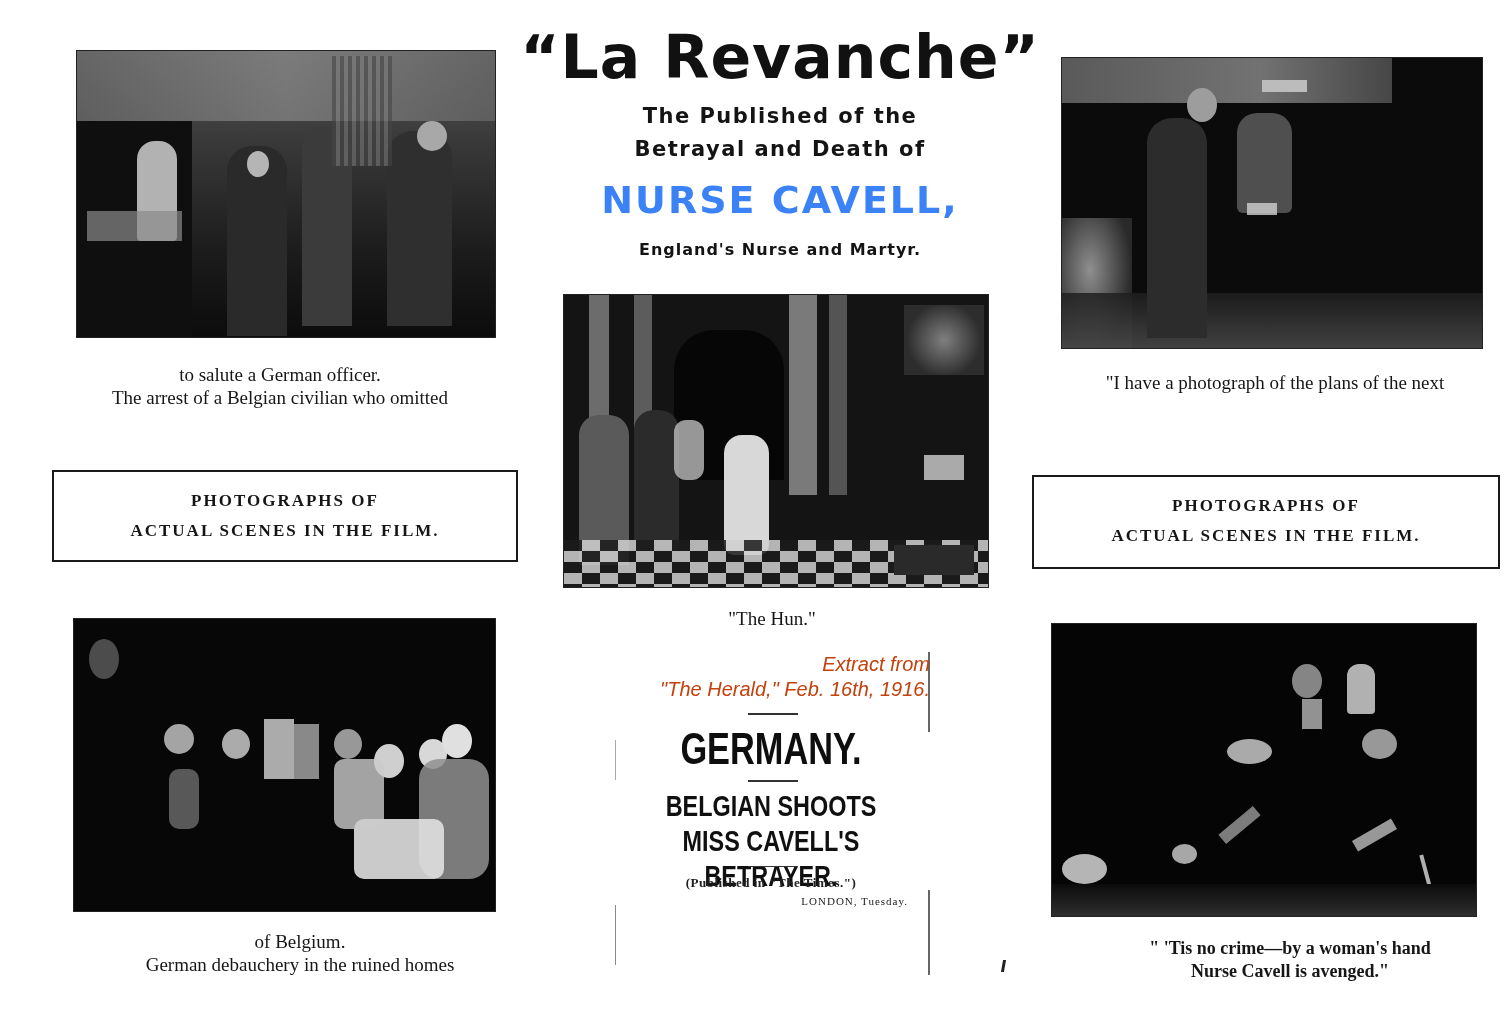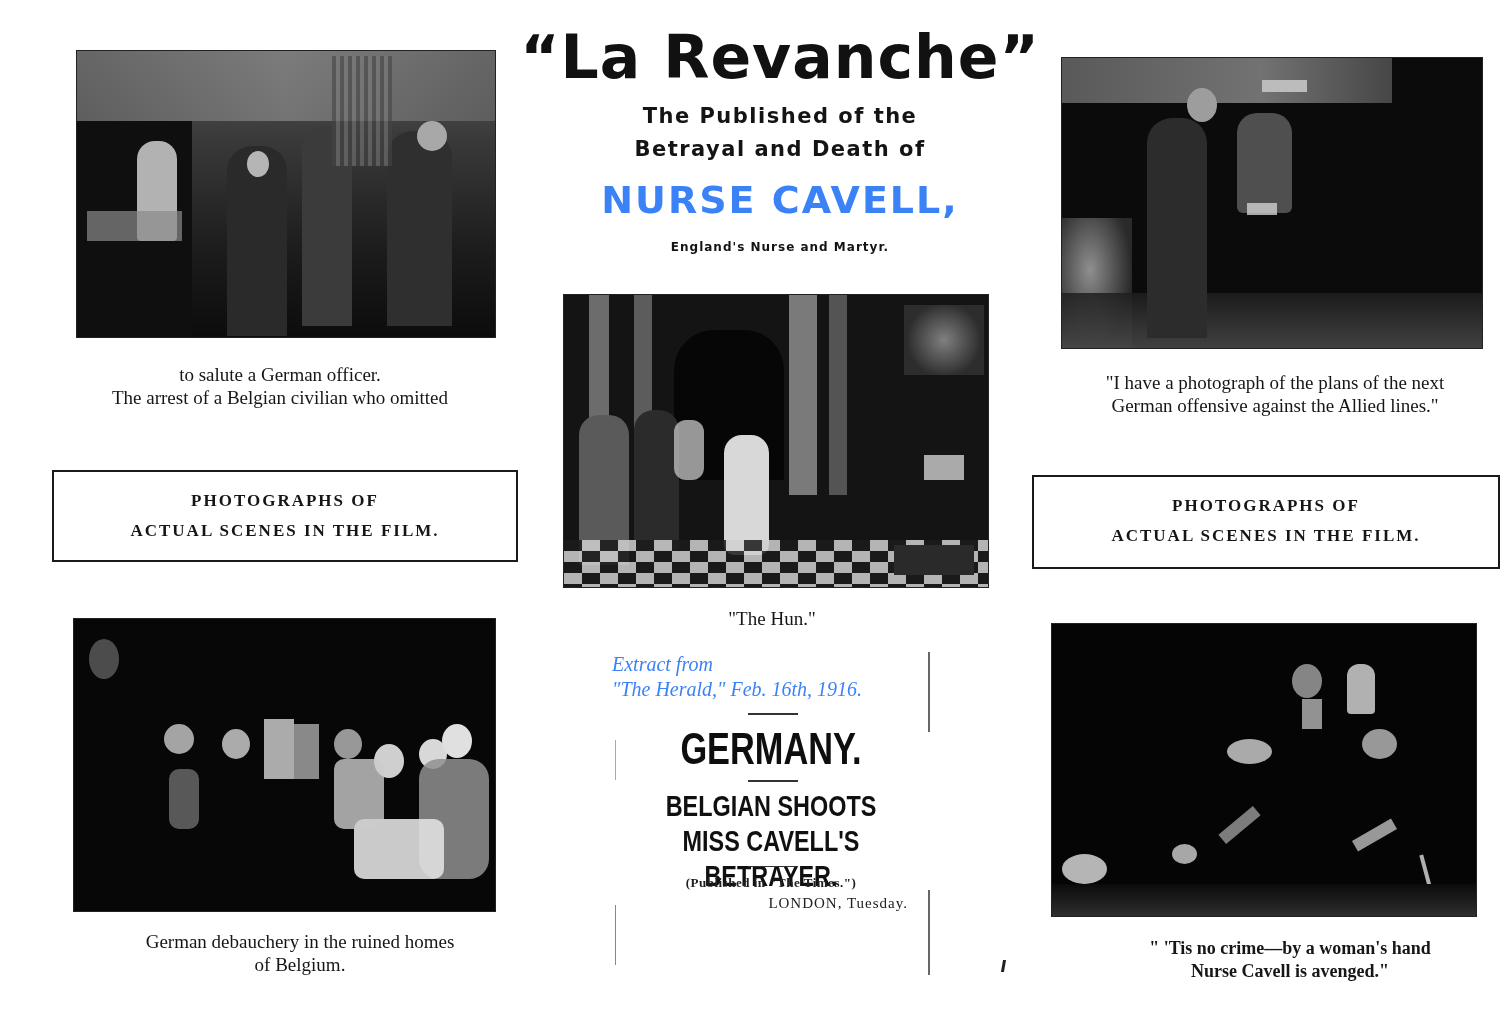--- a/index.html
+++ b/index.html
@@ -83,42 +83,42 @@
       font-size: 38px;
       letter-spacing: 2px;
       color: #3b82f6;
     }
     .martyr {
       position: absolute;
       left: 540px; top: 240px; width: 480px;
       text-align: center;
       font-family: "DejaVu Sans", sans-serif;
       font-weight: bold;
-      font-size: 12px;
+      font-size: 16px;
       letter-spacing: 1px;
       color: #141414;
     }
 
     
     .extract {
       position: absolute;
       left: 612px; top: 650px; width: 318px; height: 330px;
     }
     .extract .rule-v {
       position: absolute;
       width: 2px;
       background: #666;
     }
     .extract-from {
-      position: absolute; left: 0; width: 318px; text-align: left;
-      font-family: Liberation Serif, serif;
+      position: absolute; left: 0; width: 318px; text-align: right;
+      font-family: Liberation Sans, sans-serif;
       font-style: italic;
       font-size: 20px;
       line-height: 25px;
-      color: #3b82f6;
+      color: #c2410c;
     }
     .short-rule {
       position: absolute;
       height: 2px; background: #333;
     }
     .germany {
       position: absolute; left: 0; width: 318px; text-align: center;
       font-family: "Liberation Sans", sans-serif;
       font-weight: bold;
       font-size: 44px;
@@ -139,21 +139,21 @@
       position: absolute; left: 0; width: 318px; text-align: center;
       font-family: "Liberation Serif", serif;
       font-weight: bold;
       font-size: 13px;
       color: #202020;
       letter-spacing: 0.5px;
     }
     .london {
       position: absolute; left: 0; width: 296px; text-align: right;
       font-family: "Liberation Serif", serif;
-      font-size: 15px;
+      font-size: 11px;
       letter-spacing: 1px;
       color: #202020;
     }
     .body-text {
       position: absolute; left: 8px; width: 306px;
       font-family: "Liberation Serif", serif;
       font-weight: bold;
       font-size: 12px;
       line-height: 13.5px;
       text-align: justify;
@@ -223,21 +223,20 @@
   <div class="layer" style="left:0;top:160px;width:70px;height:130px;background:radial-gradient(ellipse at 40% 40%,#8f8f8f,#2a2a2a 70%);"></div>
   <div class="layer" style="left:0;top:235px;width:420px;height:55px;background:linear-gradient(180deg,#1e1e1e,#4a4a4a);opacity:.85;"></div>
   <div class="layer" style="left:85px;top:60px;width:60px;height:220px;background:#2c2c2c;border-radius:25px 25px 0 0;"></div>
   <div class="layer" style="left:125px;top:30px;width:30px;height:34px;background:#9d9d9d;border-radius:50%;"></div>
   <div class="layer" style="left:175px;top:55px;width:55px;height:100px;background:#5c5c5c;border-radius:20px 20px 6px 6px;opacity:.85;"></div>
   <div class="layer" style="left:200px;top:22px;width:45px;height:12px;background:#bcbcbc;"></div>
   <div class="layer" style="left:185px;top:145px;width:30px;height:12px;background:#d0d0d0;opacity:.8;"></div>
 </div>
 <div class="caption" style="left:1050px; top:371px; width:450px;">
   <div>"I have a photograph of the plans of the next</div>
-  <div>German offensive against the Allied lines."</div>
 </div>
 
 <div class="notice" style="left:1032px; top:475px; width:468px; height:94px;">
   <div>PHOTOGRAPHS OF</div>
   <div>ACTUAL SCENES IN THE FILM.</div>
 </div>
 
 <div class="photo" style="left:73px; top:618px; width:421px; height:292px; background:#070707;">
   <div class="layer" style="left:15px;top:20px;width:30px;height:40px;background:#6a6a6a;border-radius:50%;opacity:.7;"></div>
   <div class="layer" style="left:90px;top:105px;width:30px;height:30px;background:#c0c0c0;border-radius:50%;opacity:.85;"></div>
@@ -247,22 +246,22 @@
   <div class="layer" style="left:260px;top:110px;width:28px;height:30px;background:#bdbdbd;border-radius:50%;opacity:.8;"></div>
   <div class="layer" style="left:300px;top:125px;width:30px;height:34px;background:#cfcfcf;border-radius:50%;"></div>
   <div class="layer" style="left:345px;top:120px;width:28px;height:30px;background:#d8d8d8;border-radius:50%;"></div>
   <div class="layer" style="left:368px;top:105px;width:30px;height:34px;background:#e0e0e0;border-radius:50%;"></div>
   <div class="layer" style="left:345px;top:140px;width:70px;height:120px;background:#8f8f8f;border-radius:20px;opacity:.85;"></div>
   <div class="layer" style="left:280px;top:200px;width:90px;height:60px;background:#e0e0e0;border-radius:10px;opacity:.9;"></div>
   <div class="layer" style="left:260px;top:140px;width:50px;height:70px;background:#cacaca;border-radius:10px;opacity:.8;"></div>
   <div class="layer" style="left:95px;top:150px;width:30px;height:60px;background:#7a7a7a;border-radius:10px;opacity:.7;"></div>
 </div>
 <div class="caption" style="left:80px; top:930px; width:440px;">
+  <div>of Belgium.</div>
   <div>German debauchery in the ruined homes</div>
-  <div>of Belgium.</div>
 </div>
 
 <div class="photo" style="left:1051px; top:623px; width:424px; height:292px; background:#050505;">
   <div class="layer" style="left:240px;top:40px;width:30px;height:34px;background:#a5a5a5;border-radius:50%;opacity:.8;"></div>
   <div class="layer" style="left:250px;top:75px;width:20px;height:30px;background:#cfcfcf;opacity:.7;"></div>
   <div class="layer" style="left:295px;top:40px;width:28px;height:50px;background:#d0d0d0;border-radius:12px 12px 4px 4px;opacity:.85;"></div>
   <div class="layer" style="left:175px;top:115px;width:45px;height:25px;background:#c8c8c8;border-radius:50%;opacity:.85;"></div>
   <div class="layer" style="left:310px;top:105px;width:35px;height:30px;background:#bdbdbd;border-radius:50%;opacity:.8;"></div>
   <div class="layer" style="left:10px;top:230px;width:45px;height:30px;background:#d5d5d5;border-radius:50%;opacity:.85;"></div>
   <div class="layer" style="left:120px;top:220px;width:25px;height:20px;background:#d0d0d0;border-radius:50%;opacity:.8;"></div>

